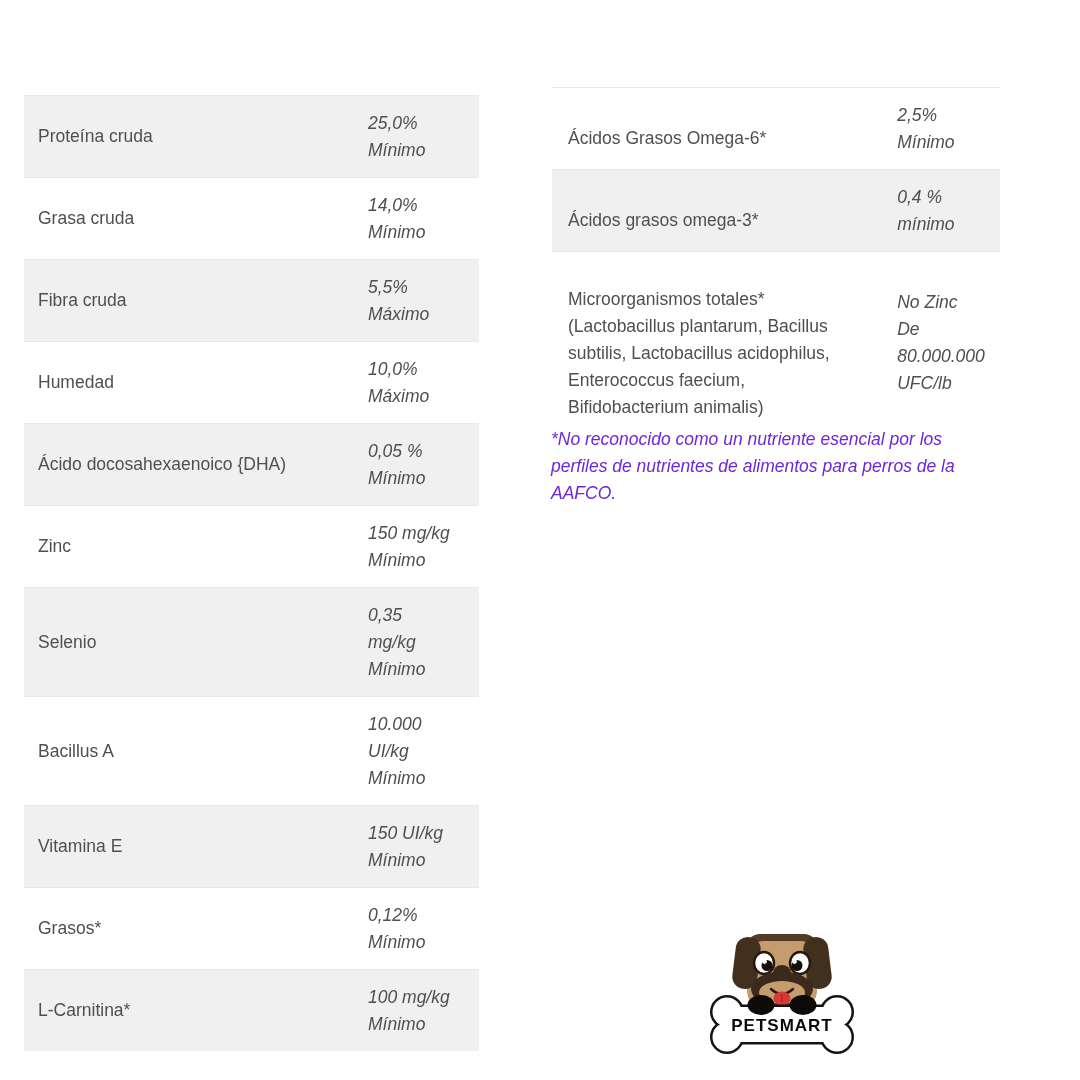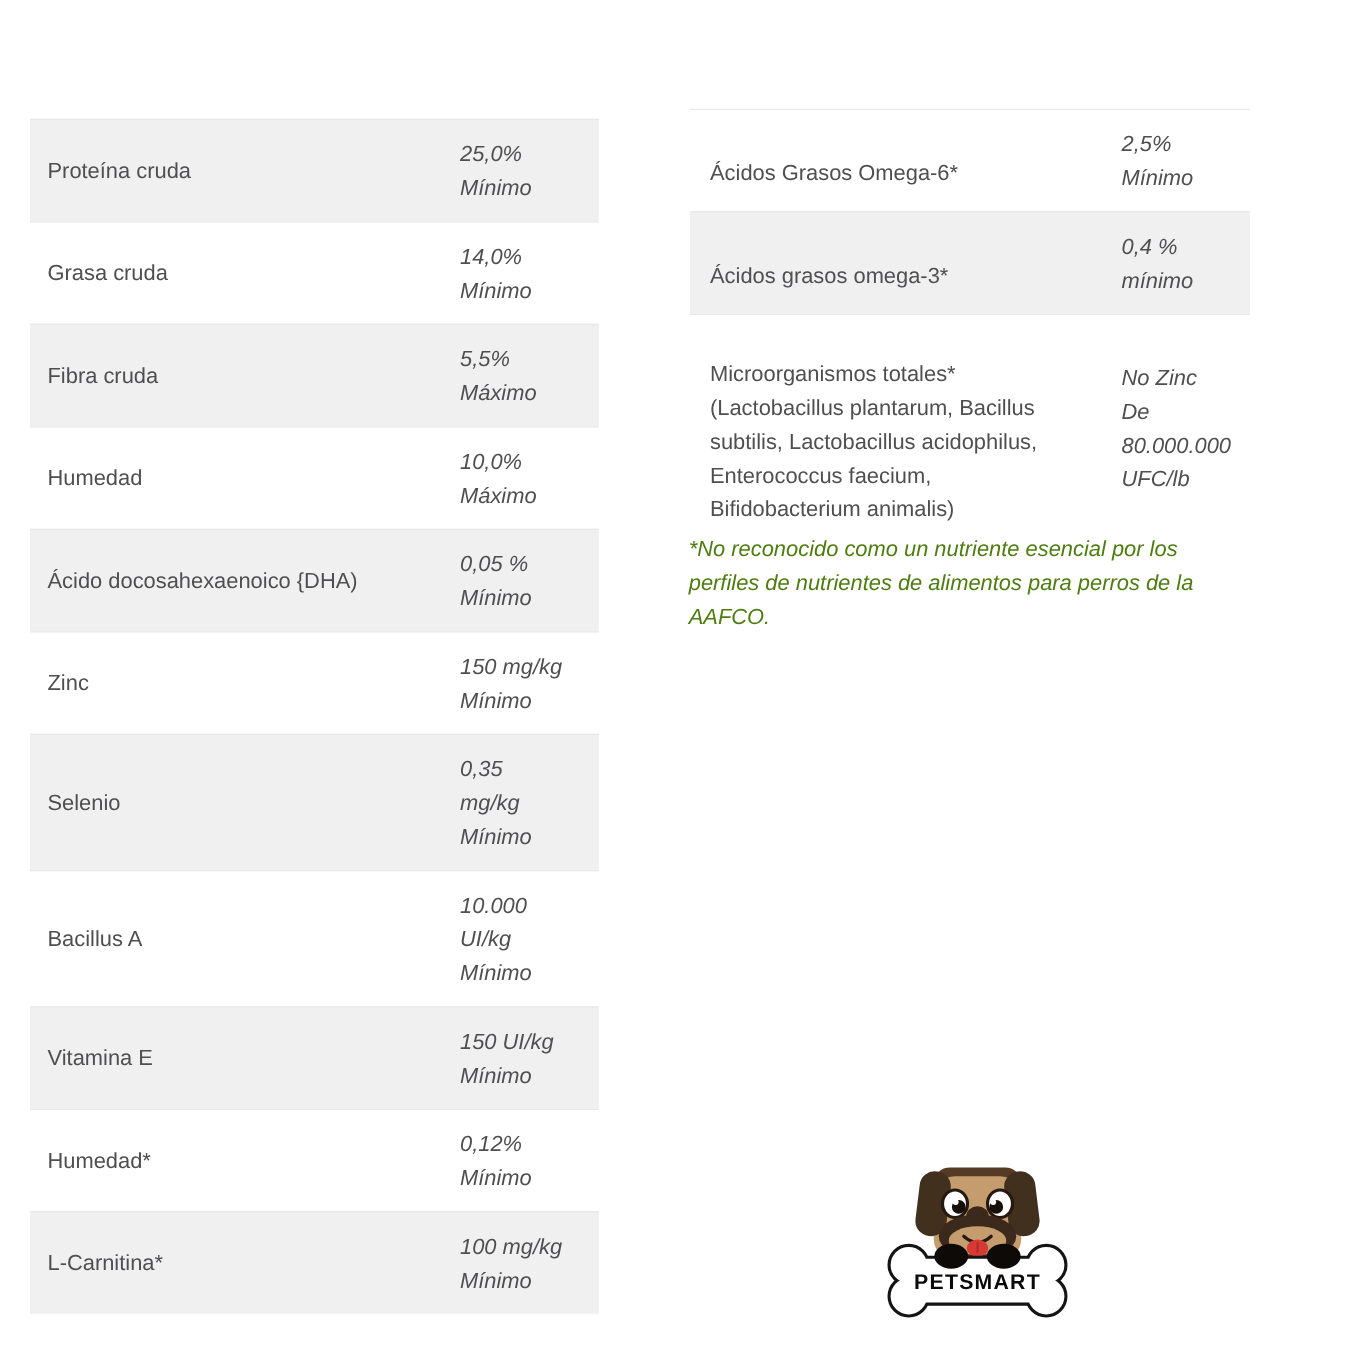--- a/index.html
+++ b/index.html
@@ -20,21 +20,21 @@
   .t-row.alt{background:var(--row-alt,#f0f0f1);}
   .t-label{white-space:pre-line;}
   .t-value{white-space:pre-line;font-style:italic;}
   .left .t-label{width:330px;padding-left:14px;box-sizing:content-box;}
   .left .t-value{width:111px;}
   .right .t-label{width:325px;padding-left:16px;box-sizing:content-box;margin-top:20px;}
   .right .t-value{width:107px;margin-left:17px;}
 
   .footnote{position:absolute;left:551px;top:426px;width:445px;
             font-size:17.5px;line-height:27px;font-style:italic;
-            white-space:pre-line;color:#4d7c0f;}
+            white-space:pre-line;color:#6d28d9;}
 
   .logo{position:absolute;left:707px;top:928px;width:150px;height:130px;}
   .logo svg{display:block;width:100%;height:100%;}
 </style>
 </head>
 <body>
 
 <div class="page">
 
 
@@ -80,21 +80,21 @@
       <div class="t-value">10.000
 UI/kg
 Mínimo</div>
     </div>
     <div class="t-row alt">
       <div class="t-label">Vitamina E</div>
       <div class="t-value">150 UI/kg
 Mínimo</div>
     </div>
     <div class="t-row">
-      <div class="t-label">Humedad*</div>
+      <div class="t-label">Grasos*</div>
       <div class="t-value">0,12%
 Mínimo</div>
     </div>
     <div class="t-row alt">
       <div class="t-label">L-Carnitina*</div>
       <div class="t-value">100 mg/kg
 Mínimo</div>
     </div>
   </div>
 

